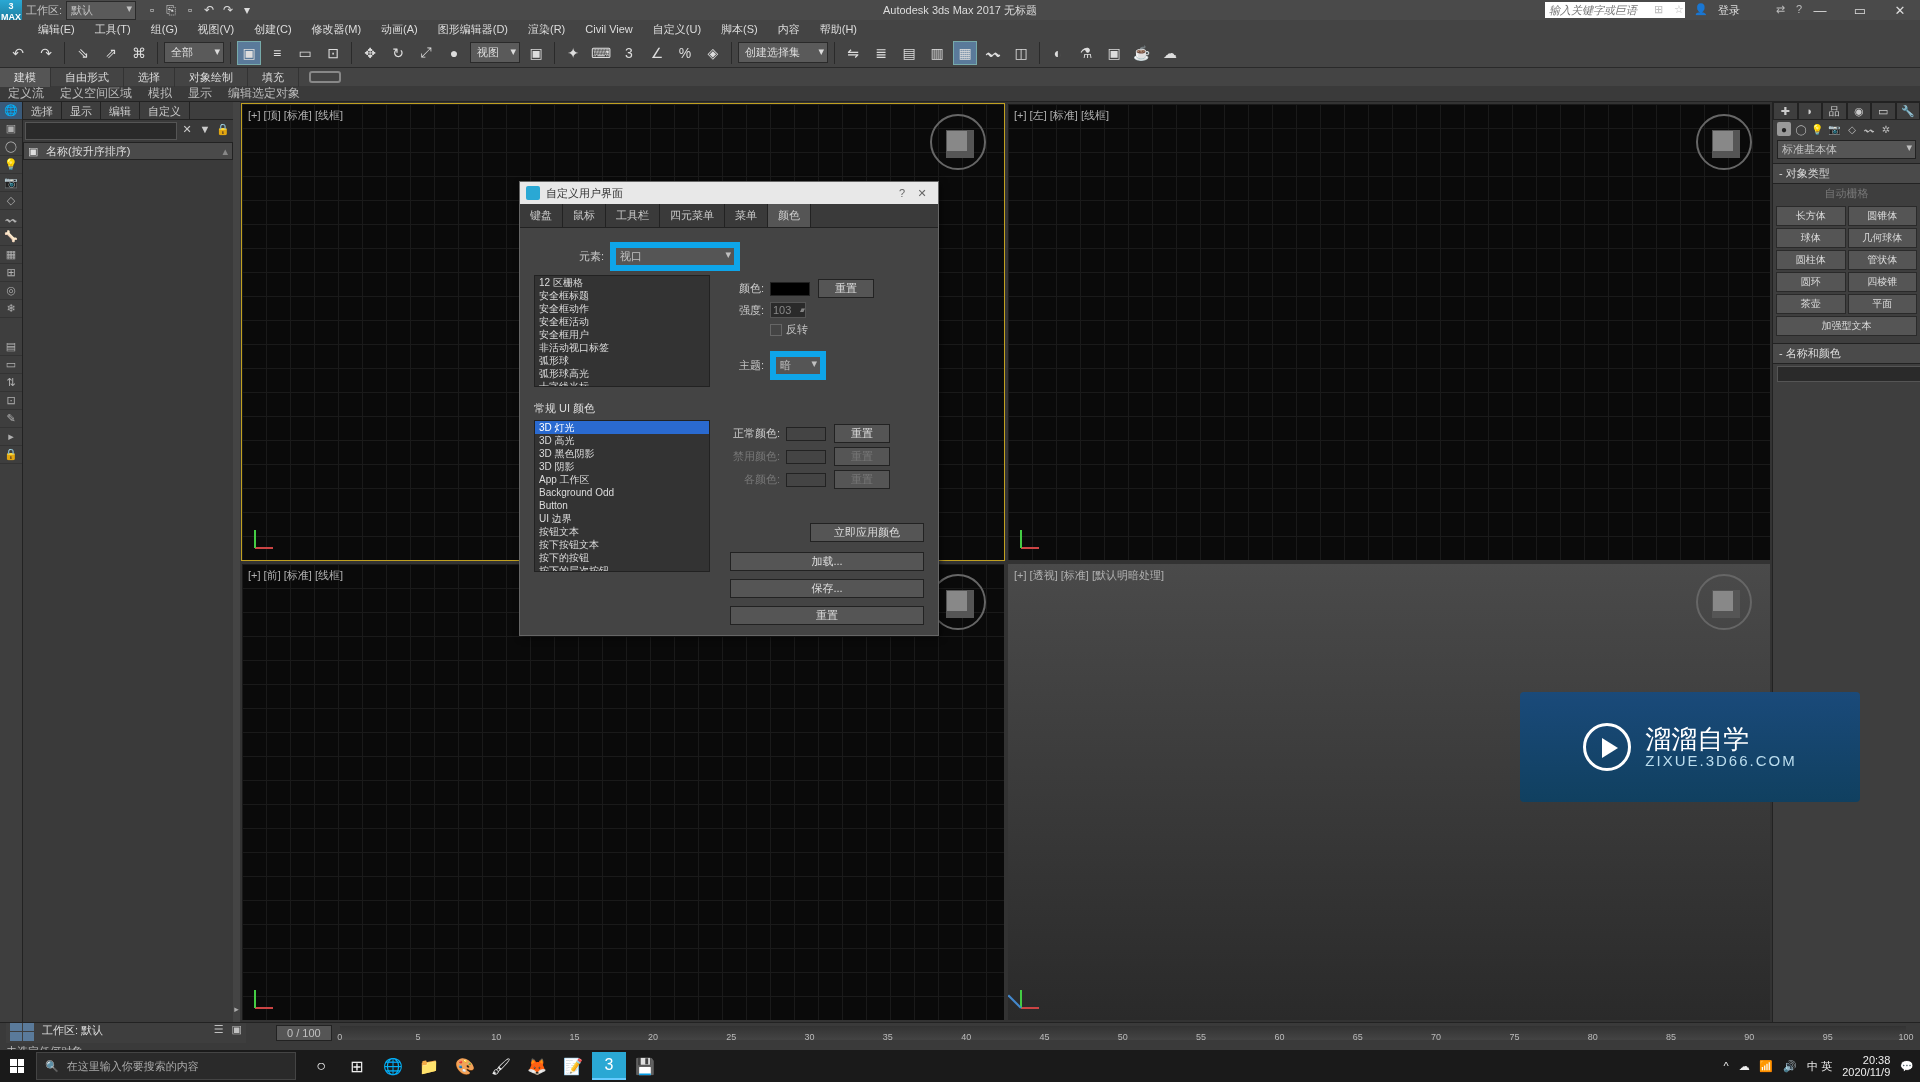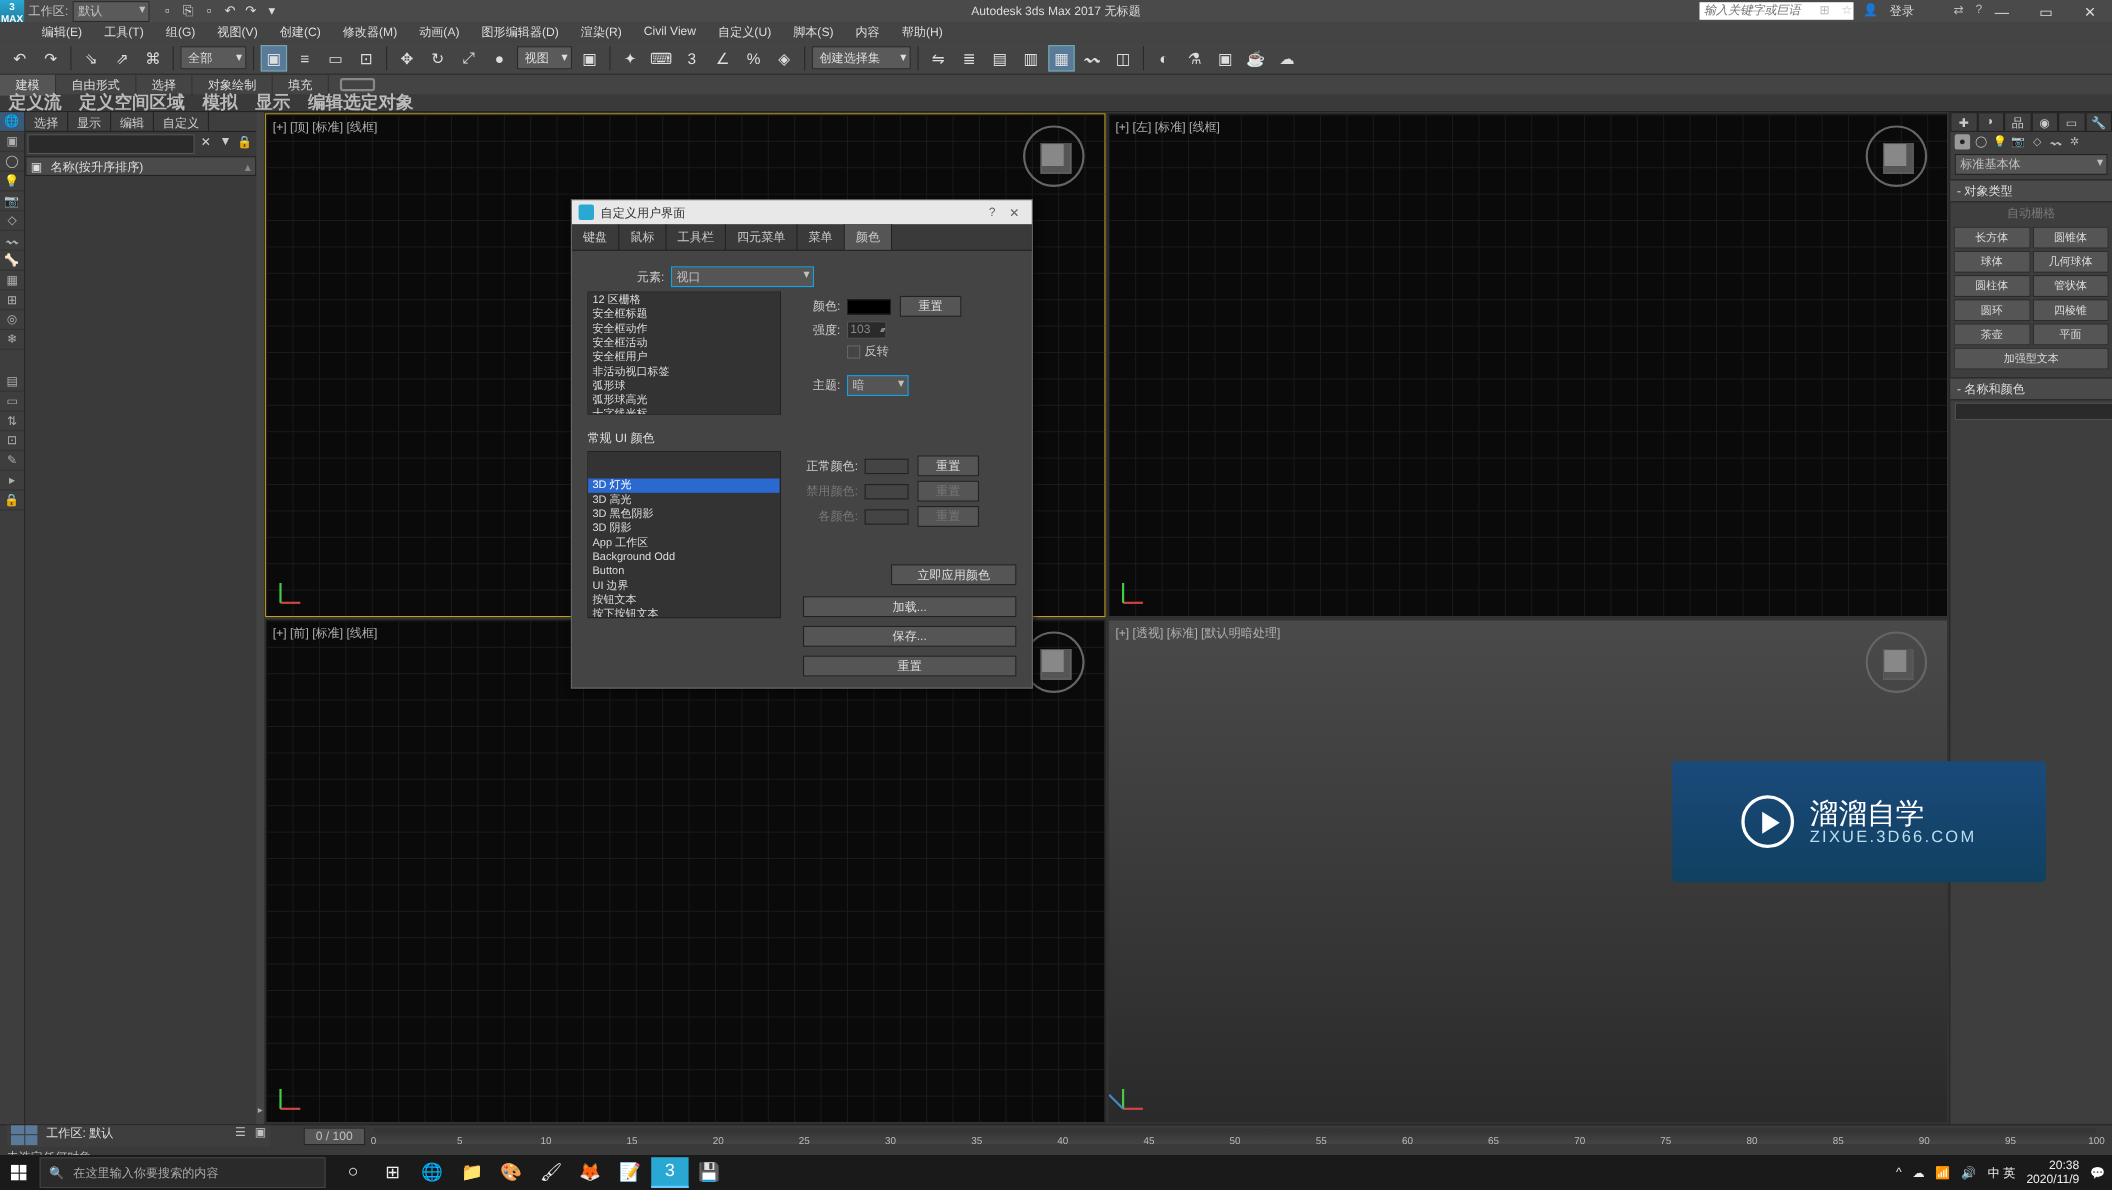--- a/index.html
+++ b/index.html
@@ -32,21 +32,21 @@
 .tdd { background:#5a5a5a; border:1px solid #2a2a2a; padding:2px 16px 2px 6px; min-width:60px; position:relative; color:#ddd; }
 .tdd::after { content:"▾"; position:absolute; right:3px; top:2px; }
 .sep { width:1px; height:22px; background:#2a2a2a; margin:0 2px; }
 
 
 .ribbar { height:18px; background:#444; display:flex; align-items:center; }
 .ribbar span { padding:2px 14px; color:#ddd; border-right:1px solid #333; }
 .ribbar span.active { background:#555; }
 .ribbar .rec { width:16px; height:12px; border:2px solid #888; border-radius:3px; margin-left:10px; }
 .ribbar2 { height:16px; background:#3a3a3a; display:flex; align-items:center; border-bottom:1px solid #222; }
-.ribbar2 span { padding:1px 8px; color:#bbb; font-size:16px;font-weight:bold; }
+.ribbar2 span { padding:1px 8px; color:#bbb; font-size:12px; }
 
 
 .main { display:flex; height:920px; }
 
 
 .leftpanel { width:240px; background:#3a3a3a; display:flex; }
 .lp-icons { width:24px; background:#3e3e3e; display:flex; flex-direction:column; border-right:1px solid #222; }
 .lp-ic { width:22px; height:18px; display:flex; align-items:center; justify-content:center; color:#b0b0b0; font-size:11px; border-bottom:1px solid #333; }
 .lp-ic.blue { background:#3a5a7a; }
 .lp-body { flex:1; display:flex; flex-direction:column; }
@@ -106,27 +106,27 @@
 .dlg-title .ic { width:14px; height:14px; background:#2aa8d4; margin-right:6px; border-radius:2px; }
 .dlg-title .sp { flex:1; }
 .dlg-title .dcb { width:20px; text-align:center; color:#666; }
 .dlg-tabs { display:flex; background:#3a3a3a; border-bottom:1px solid #222; }
 .dlg-tabs span { padding:4px 10px; color:#ccc; border-right:1px solid #222; }
 .dlg-tabs span.active { background:#555; }
 .dlg-body { padding:10px 14px; }
 .dlg-row { display:flex; align-items:center; margin:4px 0; }
 .dlg-row .lbl { width:50px; text-align:right; margin-right:6px; color:#ccc; }
 .dlg-row .rlbl { text-align:right; margin-right:6px; color:#ccc; min-width:34px; }
-.dlg-dd { flex:0 0 130px; background:#555; border:1px solid #0ea5e9; padding:1px 4px; position:relative; }
+.dlg-dd { flex:0 0 130px; background:#555; border:6px solid #0ea5e9; padding:1px 4px; position:relative; }
 .dlg-dd::after { content:"▾"; position:absolute; right:3px; top:0; }
 .dlg-dd.sm { flex:0 0 56px; }
 .dlg-list { width:176px; height:112px; background:#333; border:1px solid #222; overflow-y:scroll; color:#ddd; }
 .dlg-list.tall { height:152px; }
 .dlg-li { padding:0 4px; line-height:13px; font-size:10px; white-space:nowrap; }
-.dlg-li.sel { background:#2a6ad0; color:#fff;margin-top:24px; }
+.dlg-li.sel { background:#2a6ad0; color:#fff; }
 .dlg-swatch { width:40px; height:14px; background:#000; border:1px solid #222; }
 .dlg-btn { background:#555; border:1px solid #222; padding:1px 0; text-align:center; color:#ddd; min-width:56px; }
 .dlg-btn.wide { min-width:114px; }
 .dlg-spin { width:36px; height:16px; background:#2a2a2a; border:1px solid #555; color:#888; padding:0 2px; display:flex; align-items:center; }
 .dlg-spin::after { content:"▴▾"; font-size:7px; margin-left:auto; letter-spacing:-2px; }
 .dlg-chk { width:12px; height:12px; border:1px solid #666; margin-right:4px; }
 .dlg-flex { display:flex; gap:20px; align-items:flex-start; }
 .dlg-col2 { flex:1; padding-top:0; }
 .dlg-sect { margin-top:14px; }
 .dlg-sect-h { color:#ddd; margin:6px 0 4px; }

